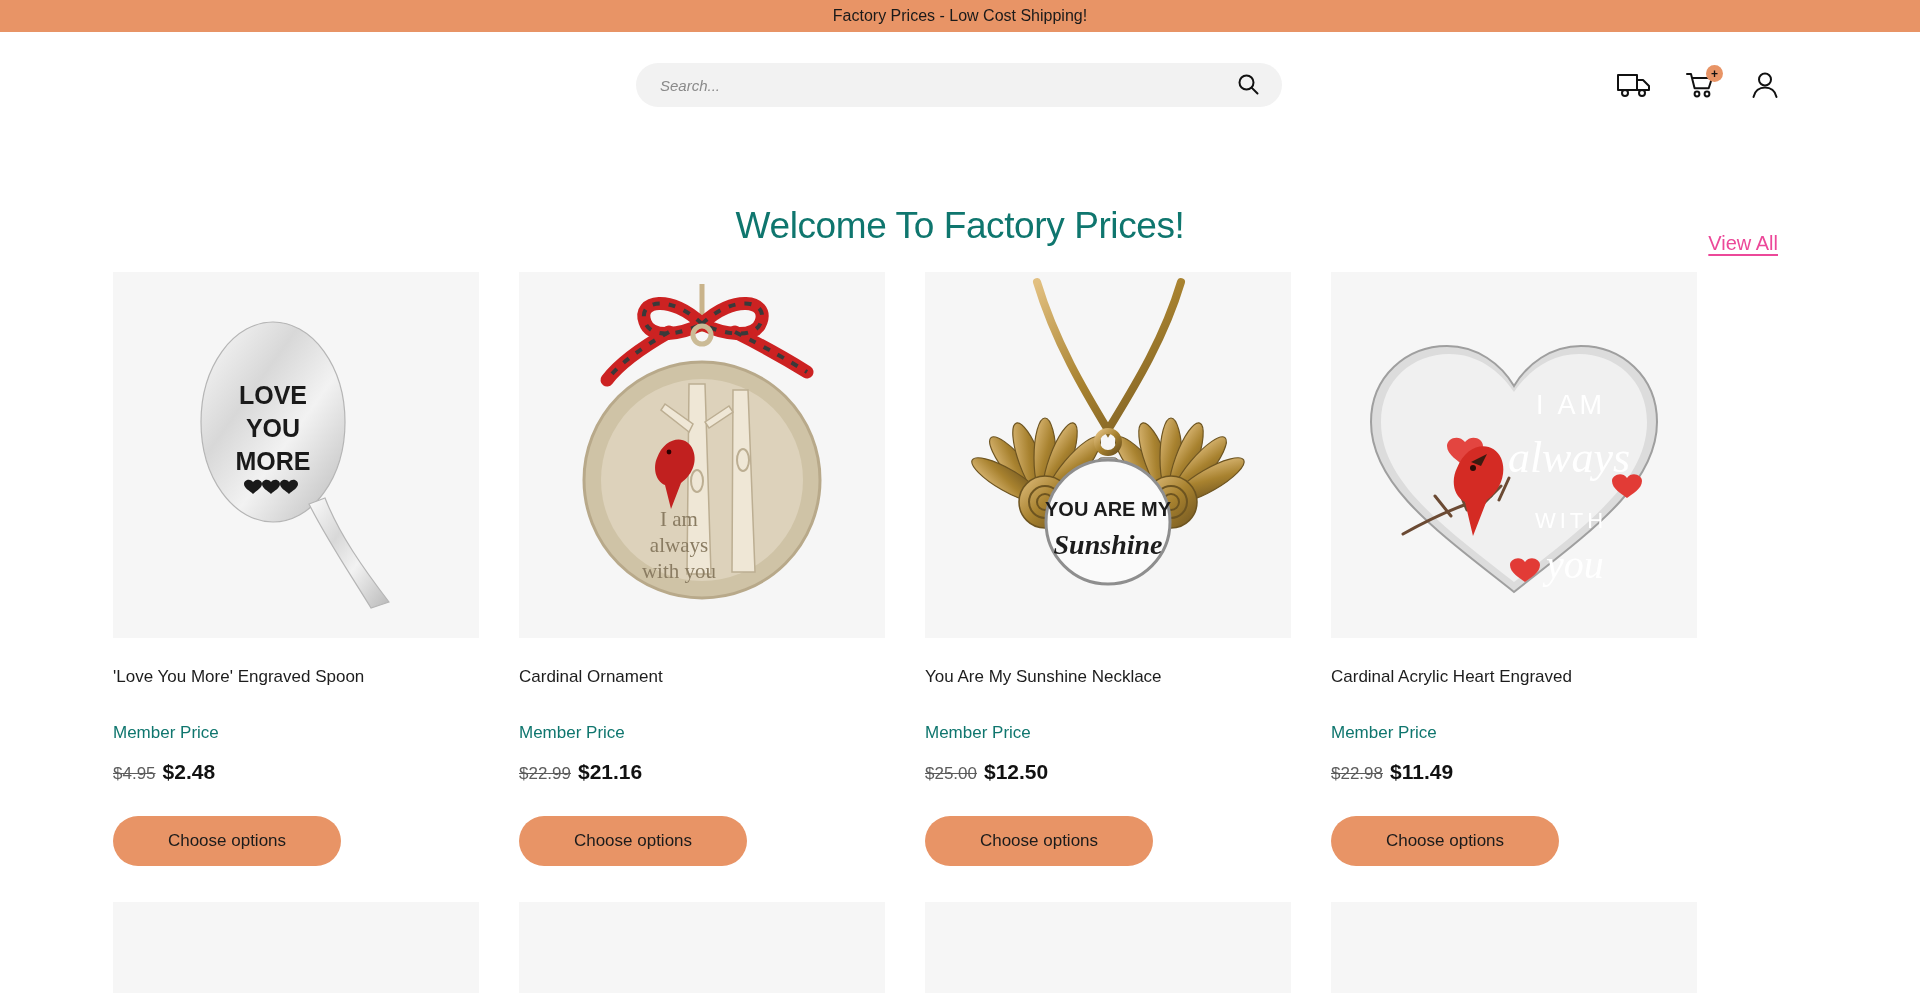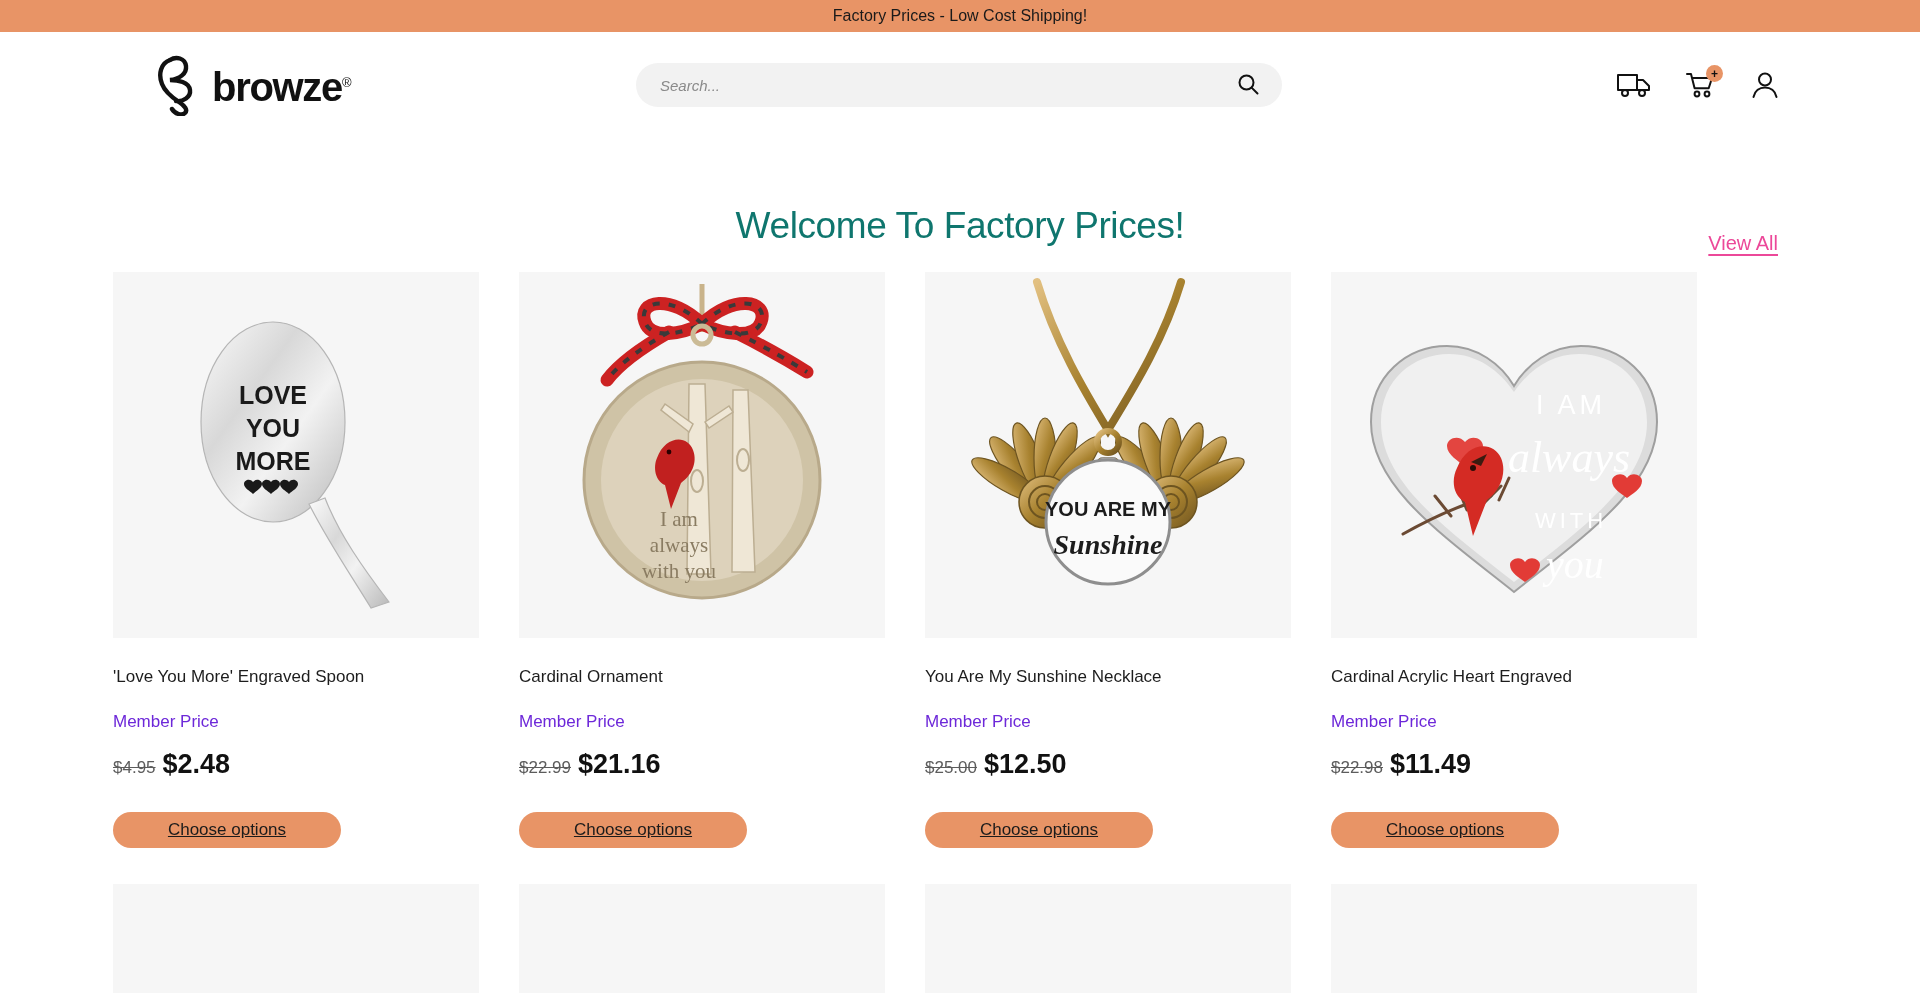--- a/index.html
+++ b/index.html
@@ -95,55 +95,44 @@
   .thumb {
     width: 366px; height: 366px; background: #F6F6F6;
     display: flex; align-items: center; justify-content: center;
     overflow: hidden; cursor: pointer;
   }
   .thumb svg { width: 100%; height: 100%; }
   .p-title {
     margin-top: 28px; font-size: 17px; color: #1d1d1d; line-height: 1.3;
     cursor: pointer;
   }
-  .p-member { margin-top: 24px; font-size: 17px; color: #6d28d9; }
+  .p-member { margin-top: 35px; font-size: 17px; color: #0f766e; }
   .p-prices { margin-top: 17px; font-size: 19px; }
   .p-old { text-decoration: line-through; color: #5c5c5c; font-size: 17px; }
-  .p-new { font-weight: 700; color: #111; margin-left: 7px; font-size: 27px; }
+  .p-new { font-weight: 700; color: #111; margin-left: 7px; font-size: 21px; }
   .choose {
     margin-top: 32px;
     display: inline-flex; align-items: center; justify-content: center;
-    height: 36px; min-width: 228px; padding: 0 34px;
+    height: 50px; min-width: 228px; padding: 0 34px;
     border: none; border-radius: 999px;
     background: #E89466; color: #1b1b1b;
     font-family: "Liberation Sans", sans-serif;
-    font-size: 17px; cursor: pointer; text-decoration: underline;
+    font-size: 17px; cursor: pointer;
   }
   .row2 { margin-top: 36px; }
 </style>
 </head>
 <body>
 
 <div class="announce">
   <span>Factory Prices - Low Cost Shipping!</span>
 </div>
 
 <div class="header">
 
-  <div class="logo">
-    <span>
-      <svg class="logo-mark" viewBox="0 0 54 62">
-        <path d="M22 6 C13 9 10 20 14 30 C17 38 25 44 31 48 C37 52 40 56 37 59 C34 62 27 60 24 55" fill="none" stroke="#111" stroke-width="4.4" stroke-linecap="round"></path>
-        <path d="M22 6 C28 2 37 4 38 12 C39 20 31 25 22 26 C30 26 41 28 42 36 C43 43 35 48 28 47" fill="none" stroke="#111" stroke-width="4.4" stroke-linecap="round"></path>
-      </svg>
-    </span>
-    <span class="logo-word">
-      <span>browze</span><span class="logo-reg">®</span>
-    </span>
-  </div>
 
   <div class="search-wrap">
     <div class="search-box">
       <input class="search-input" type="text" placeholder="Search..." style="">
       <button class="search-btn">
         <span>
           <svg width="24" height="24" viewBox="0 0 24 24" fill="none">
             <circle cx="10.5" cy="10.5" r="7" stroke="#111" stroke-width="2"></circle>
             <line x1="15.6" y1="15.6" x2="21.5" y2="21.5" stroke="#111" stroke-width="2" stroke-linecap="round"></line>
           </svg>

